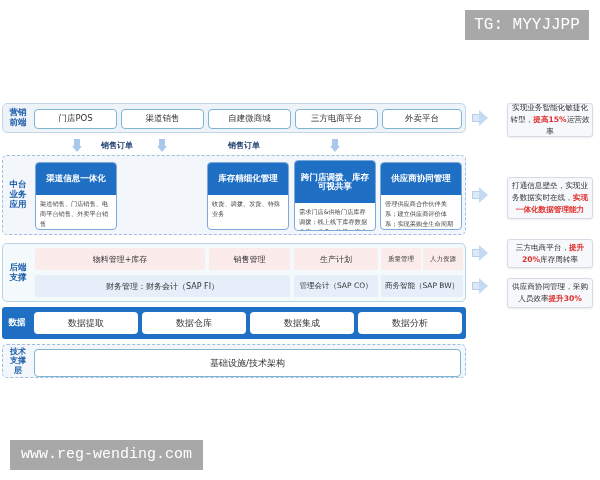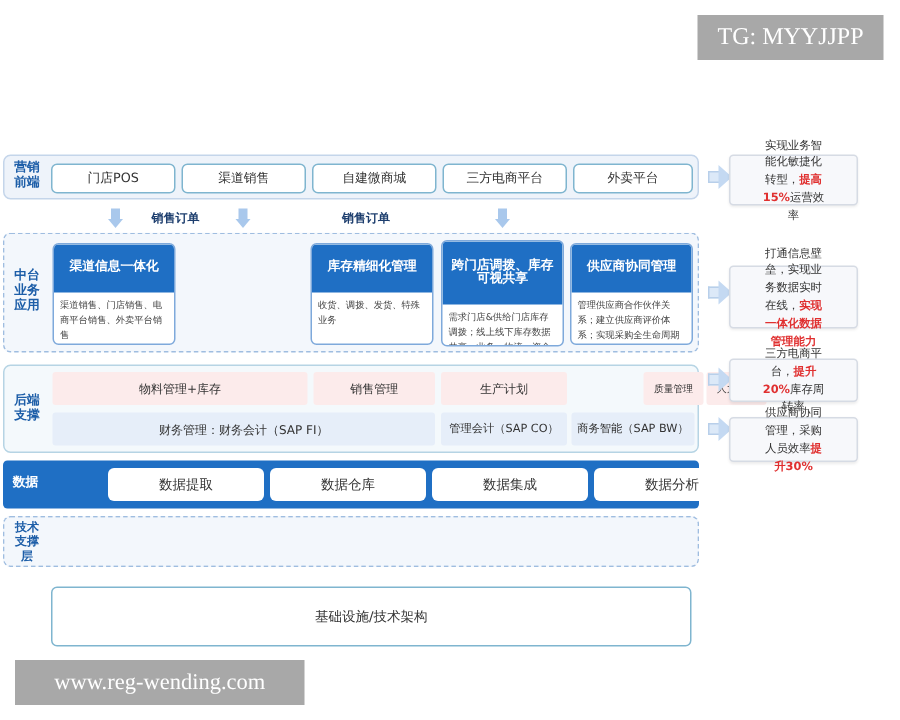--- a/index.html
+++ b/index.html
@@ -1,19 +1,19 @@
 <!DOCTYPE html>
 <html><head>
 <meta charset="utf-8">
 <style>
   * { box-sizing: border-box; margin: 0; padding: 0; }
   html, body { width: 600px; height: 480px; background: #ffffff; overflow: hidden; }
   body { position: relative; font-family: "DejaVu Sans", "Liberation Sans", sans-serif; color: #333; }
 
-  .wm { position: absolute; background: #a8a8a8; color: #fff; font-family: Liberation Serif, serif; }
+  .wm { position: absolute; background: #a8a8a8; color: #fff; font-family: Liberation Mono, monospace; }
   .wm-top { left: 465px; top: 10px; width: 124px; height: 30px; font-size: 16px; line-height: 30px; text-align: center; }
   .wm-bottom { left: 10px; top: 440px; width: 193px; height: 30px; font-size: 15px; line-height: 30px; text-align: center; }
 
   .layer { position: absolute; left: 2px; width: 464px; border-radius: 5px; }
   .layer-label { position: absolute; left: 0; top: 0; width: 30px; height: 100%; display: flex; align-items: center; justify-content: center; text-align: center; font-size: 8.5px; font-weight: bold; color: #1d5ea8; line-height: 1.15; }
 
   
   #l-front { top: 103px; height: 30px; background: #eef3fa; border: 1px solid #c4d5ea; }
   .front-item { position: absolute; top: 5px; height: 20px; background: #fff; border: 1px solid #7fb5cf; border-radius: 4px; font-size: 8.5px; color: #333; display: flex; align-items: center; justify-content: center; }
 
@@ -27,36 +27,36 @@
   .mid-card { position: absolute; top: 6px; height: 68px; background: #fff; border: 1px solid #7ea9db; border-radius: 4px; overflow: hidden; }
   .mid-card .hd { background: #1f6fc4; color: #fff; font-size: 8.5px; font-weight: bold; text-align: center; display: flex; align-items: center; justify-content: center; height: 20px; line-height: 1.1; padding: 16px 3px; }
   .mid-card .hd.tall { height: 42px; }
   .mid-card .bd { font-size: 6.2px; color: #444; padding: 4px 4px; line-height: 1.65; }
 
   
   #l-back { top: 243px; height: 59px; background: #f4f9fc; border: 1px solid #b6d4e4; }
   .back-cell { position: absolute; height: 22px; font-size: 8px; color: #333; display: flex; align-items: center; justify-content: center; border-radius: 2px; }
   .pink { background: #fcebeb; }
   .blue { background: #e6eef9; }
-  .back-cell.small { font-size: 6.5px; margin-left: 48px; }
+  .back-cell.small { font-size: 6.5px; }
 
   
   #l-data { top: 307px; height: 32px; background: #1f6fc4; border-radius: 3px; }
   #l-data .layer-label { color: #fff; }
-  .data-item { position: absolute; top: 5px; height: 22px; background: #fff; border-radius: 4px; font-size: 9px; color: #333; display: flex; align-items: center; justify-content: center; margin-left: 38px; }
+  .data-item { position: absolute; top: 5px; height: 22px; background: #fff; border-radius: 4px; font-size: 9px; color: #333; display: flex; align-items: center; justify-content: center; }
 
   
   #l-tech { top: 344px; height: 34px; background: #f3f7fc; border: 1px dashed #9fbde0; }
-  .tech-item { position: absolute; left: 31px; right: 4px; top: 4px; height: 40px; background: #fff; border: 1px solid #7fb5cf; border-radius: 4px; font-size: 9px; color: #333; display: flex; align-items: center; justify-content: center; margin-top: 42px; }
+  .tech-item { position: absolute; left: 31px; right: 4px; top: 4px; height: 28px; background: #fff; border: 1px solid #7fb5cf; border-radius: 4px; font-size: 9px; color: #333; display: flex; align-items: center; justify-content: center; }
 
   
   .right-arrow { position: absolute; width: 16px; height: 16px; }
   .right-arrow .stem { position: absolute; left: 0; top: 4px; width: 8px; height: 8px; background: #dce9f8; border: 1px solid #b8cfea; border-right: none; }
   .right-arrow .head { position: absolute; left: 7px; top: 0; width: 0; height: 0; border-top: 8px solid transparent; border-bottom: 8px solid transparent; border-left: 9px solid #c4d9f2; }
-  .result-box { position: absolute; left: 486px; width: 86px; background: #f7f8fb; border: 1px solid #d6dbe4; border-radius: 3px; box-shadow: 0 1px 2px rgba(0,0,0,0.08); font-size: 7.6px; color: #333; text-align: center; line-height: 1.55; padding: 3px 20px; display: flex; align-items: center; justify-content: center; }
+  .result-box { position: absolute; left: 507px; width: 86px; background: #f7f8fb; border: 1px solid #d6dbe4; border-radius: 3px; box-shadow: 0 1px 2px rgba(0,0,0,0.08); font-size: 7.6px; color: #333; text-align: center; line-height: 1.55; padding: 3px 1px; display: flex; align-items: center; justify-content: center; }
   .hl { color: #e03030; font-weight: bold; }
 </style>
 </head>
 <body>
 
 <div class="wm wm-top">TG: MYYJJPP</div>
 <div class="wm wm-bottom">www.reg-wending.com</div>
 
 <div class="layer" id="l-front">
   <div class="layer-label" style="white-space:pre-line">营销

